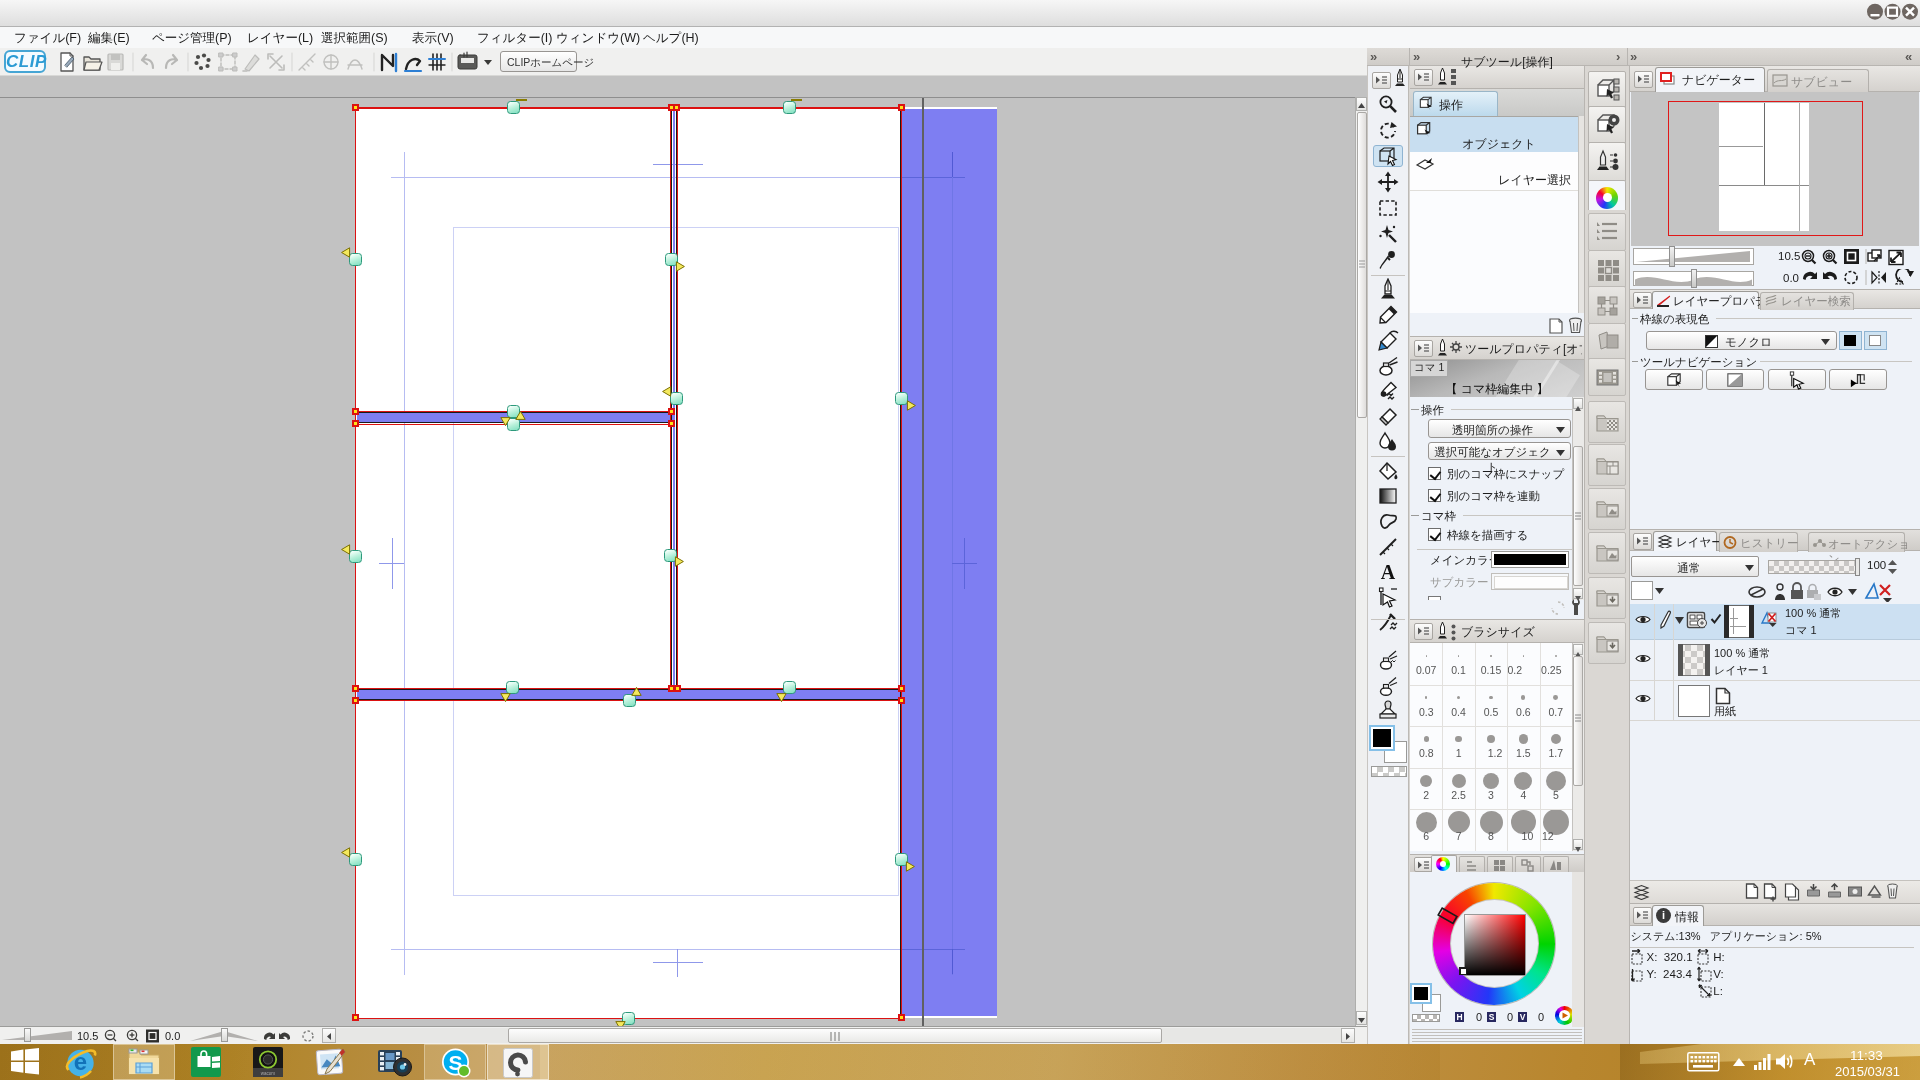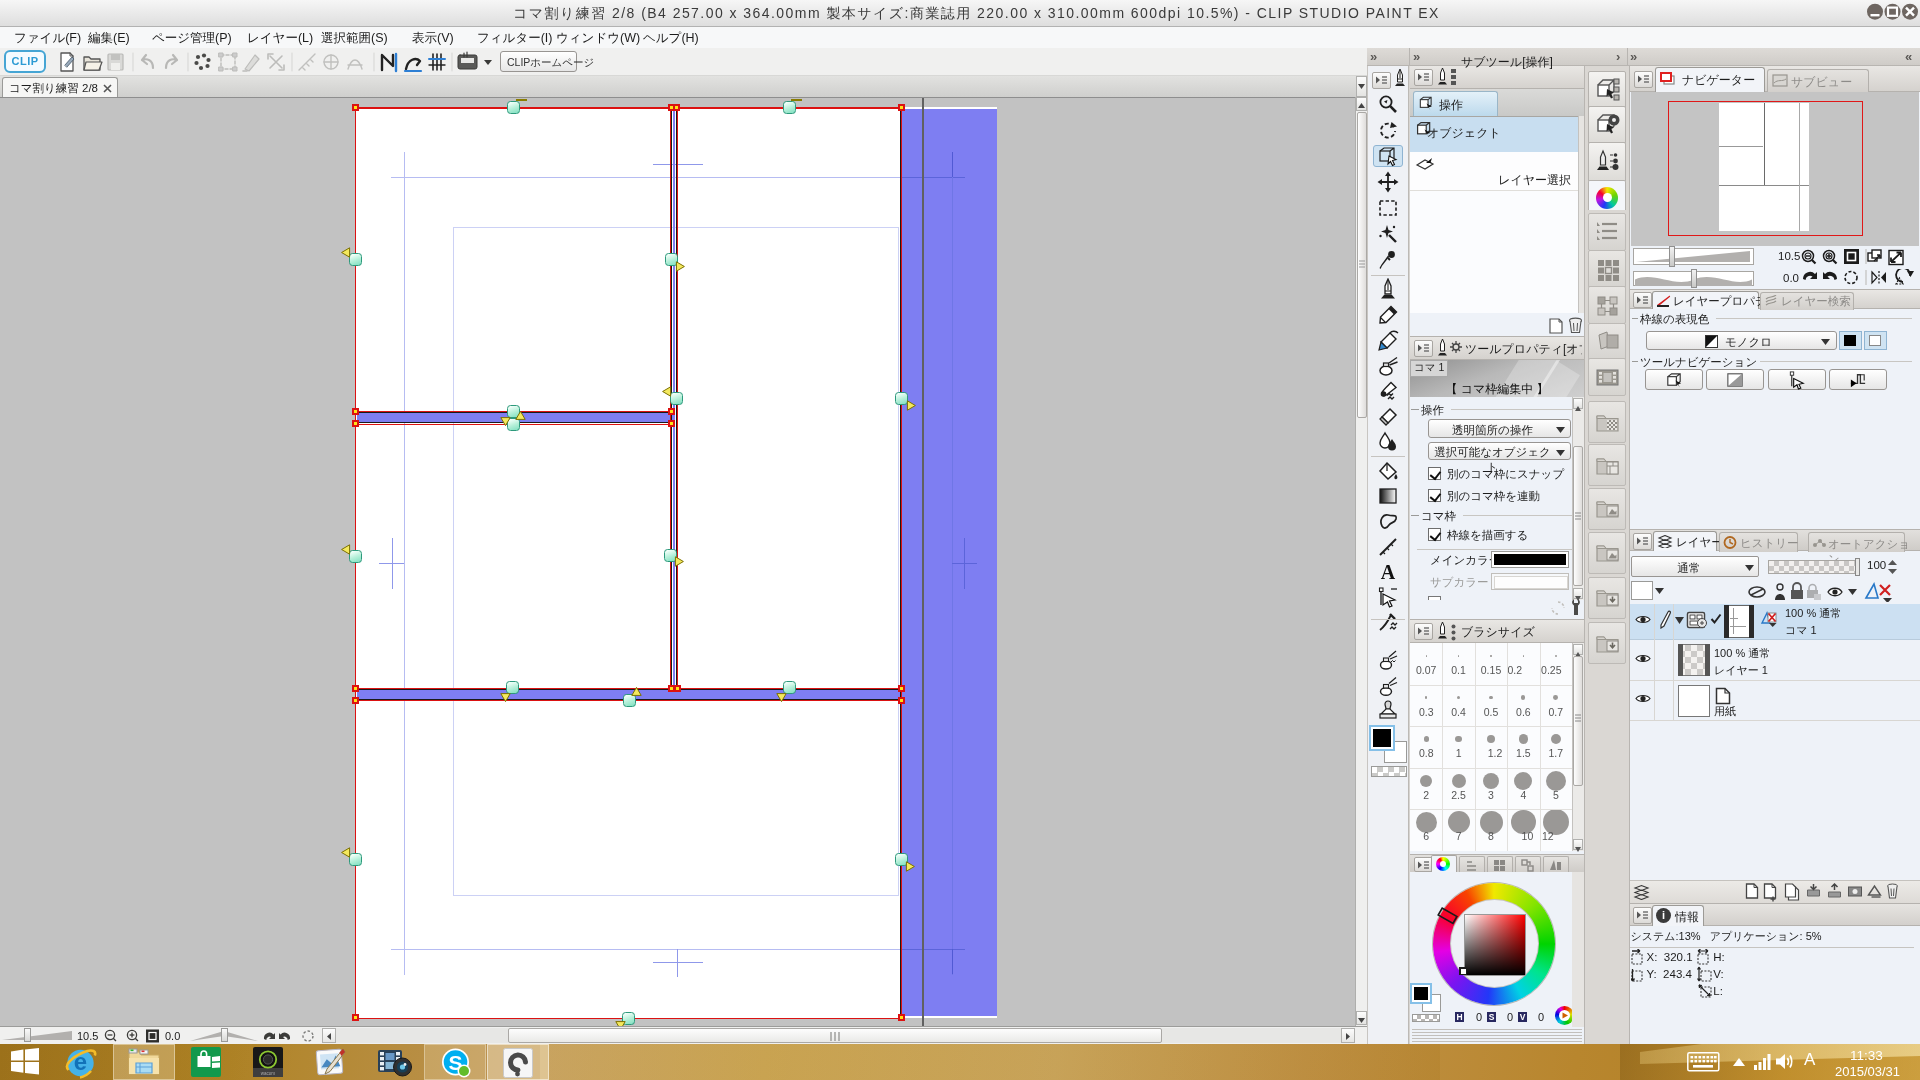--- a/index.html
+++ b/index.html
@@ -33,21 +33,20 @@
 <g id="triU">
           <path d="M5.5,1.4 L10.2,9.4 L0.8,9.4 Z" fill="#f4e95e" stroke="#7c7000" stroke-width="1"></path>
         </g>
 <g id="triD">
           <path d="M0.8,1.6 L10.2,1.6 L5.5,9.6 Z" fill="#f4e95e" stroke="#7c7000" stroke-width="1"></path>
         </g>
 </defs>
     </svg>
 
 <div class="a" style="left:0;top:0;width:1920px;height:27px;background:linear-gradient(#f6f6f6,#dedede);border-bottom:1px solid #b2b2b2;box-sizing:border-box">
-  <div class="a tx" style="left:513px;top:5px;font-size:14px;color:#3a3a3a;letter-spacing:1.45px">コマ割り練習 2/8 (B4 257.00 x 364.00mm 製本サイズ:商業誌用 220.00 x 310.00mm 600dpi 10.5%)  - CLIP STUDIO PAINT EX</div>
   <svg class="a" style="left:1866px;top:3px" width="60" height="18" viewBox="0 0 60 18">
     <circle cx="9" cy="8.7" r="8" fill="#6e6661"></circle>
         <rect x="4.5" y="11" width="9" height="2.4" fill="#fff"></rect>
     <circle cx="26.5" cy="8.7" r="8" fill="#6e6661"></circle>
         <rect x="22" y="4.6" width="9" height="8.2" fill="none" stroke="#fff" stroke-width="2.2"></rect>
     <circle cx="44" cy="8.7" r="8" fill="#6e6661"></circle>
         <path d="M40,4.7 L48,12.7 M48,4.7 L40,12.7" stroke="#fff" stroke-width="2.4"></path>
   </svg>
 </div>
 
@@ -58,21 +57,21 @@
   <div class="a tx" style="left:247px;top:3px;font-size:12.5px">レイヤー(L)</div>
   <div class="a tx" style="left:321px;top:3px;font-size:12.5px">選択範囲(S)</div>
   <div class="a tx" style="left:412px;top:3px;font-size:12.5px">表示(V)</div>
   <div class="a tx" style="left:477px;top:3px;font-size:12.5px">フィルター(I)</div>
   <div class="a tx" style="left:556px;top:3px;font-size:12.5px">ウィンドウ(W)</div>
   <div class="a tx" style="left:643px;top:3px;font-size:12.5px">ヘルプ(H)</div>
 </div>
 
 <div class="a" style="left:0;top:48px;width:1920px;height:28px;background:#f0f0ef;border-bottom:1px solid #d8d8d6;box-sizing:border-box" id="toolbar">
 
-  <div class="a" style="left:4px;top:2px;width:42px;height:23px;border:2px solid #45a5d4;border-radius:6px;background:#f4fbff;box-sizing:border-box;text-align:center;font-weight:bold;font-size:11px;line-height:19px;color:#2b9bd4;letter-spacing:0.5px">CLIP</div>
+  <div class="a" style="left:4px;top:2px;width:42px;height:23px;border:2px solid #45a5d4;border-radius:6px;background:#f4fbff;box-sizing:border-box;text-align:center;font-weight:bold;font-style:italic;font-size:17px;line-height:19px;color:#2b9bd4;letter-spacing:0.5px">CLIP</div>
   <svg class="ic" style="left:56px;top:3px" width="460" height="23" viewBox="0 0 460 23">
     <g stroke-linejoin="round" stroke-linecap="round">
     <line x1="-3" y1="2" x2="-3" y2="20" stroke="#d5d5d3"></line>
     <g transform="translate(1,0)">
             <path d="M4,2 L13,2 L16,5 L16,20 L4,20 Z" fill="#fff" stroke="#555" stroke-width="1.3"></path>
             <path d="M13,2 L13,5 L16,5" fill="none" stroke="#555"></path>
             <path d="M8,14 L15,6 L17,8 L10,16 Z" fill="#9ab" stroke="#456" stroke-width="0.8"></path>
           </g>
     <g transform="translate(25,0)">
             <path d="M3,6 L8,6 L10,8 L19,8 L19,19 L3,19 Z" fill="#e8e4da" stroke="#555" stroke-width="1.3"></path>
@@ -146,33 +145,20 @@
             <path d="M8,2 L8,6 M11,1 L11,6" stroke="#3a3a38" stroke-width="1.2"></path>
           </g>
     <path d="M428,9 L436,9 L432,14 Z" fill="#3a3a38"></path>
   </g>
       </svg>
   <div class="btn" style="left:500px;top:3px;width:77px;height:21px">
         <div class="a tx" style="left:6px;top:4px;font-size:10.5px;color:#333">CLIPホームページ</div>
       </div>
 </div>
 
-<div class="a" style="left:0;top:76px;width:1367px;height:21px;background:linear-gradient(#e2e2e0,#cfcfcd)">
-  <div class="a" style="left:2px;top:1px;width:116px;height:20px;background:#f6f6f5;border:1px solid #9a9a98;border-bottom:none;border-radius:3px 3px 0 0;box-sizing:border-box">
-    <div class="a tx" style="left:6px;top:3px;font-size:11.5px">コマ割り練習 2/8</div>
-    <svg class="a" style="left:100px;top:6px" width="9" height="9">
-          <path d="M1,1 L8,8 M8,1 L1,8" stroke="#555" stroke-width="1.6"></path>
-        </svg>
-  </div>
-  <div class="a" style="left:1356px;top:0px;width:11px;height:21px;background:linear-gradient(#fcfcfc,#e4e4e2);border:1px solid #b0b0ae;box-sizing:border-box">
-    <svg class="a" style="left:1px;top:7px" width="8" height="6">
-          <path d="M0,0 L7,0 L3.5,5 Z" fill="#444"></path>
-        </svg>
-  </div>
-</div>
 
 <div class="a" style="left:0;top:97px;width:1355px;height:929px;background:#c2c2c2;border-top:1px solid #8e8e8e;box-sizing:border-box;overflow:hidden" id="canvas">
 <div class="a" style="left:355.2px;top:9.4px;width:642px;height:910.6px;background:#fff"></div>
 <div class="a pur" style="left:902.3px;top:11.2px;width:94.9px;height:906.6px"></div>
 <div class="a" style="left:453.4px;top:129.3px;width:446px;height:669px;border:1px solid #ccd1f5;box-sizing:border-box;z-index:12"></div>
 <div class="a gd1" style="left:391px;top:78.9px;width:511px;height:1px"></div>
 <div class="a gd1" style="left:391px;top:851.4px;width:511px;height:1px"></div>
 <div class="a gd1" style="left:403.9px;top:54px;width:1px;height:822.6px"></div>
 <div class="a gd2" style="left:653px;top:66.4px;width:49.6px;height:1px"></div>
 <div class="a gd2" style="left:677.3px;top:52.2px;width:1px;height:26.8px"></div>
@@ -527,21 +513,21 @@
         <path d="M11,11 L18,15 L14,16 L16,20 Z" fill="#111"></path>
       </svg>
 <div class="a tx" style="left:72px;top:49px;font-size:12px">操作</div>
 <div class="a" style="left:43px;top:68px;width:174px;height:197px;background:#fbfcfe;border-top:1px solid #a8a6a2;box-sizing:border-box"></div>
 <div class="a" style="left:43px;top:69px;width:168px;height:35px;background:#c8def0"></div>
 <svg class="a" style="left:48px;top:72px" width="19" height="19" viewBox="0 0 22 22">
         <rect x="3" y="6" width="10" height="10" fill="#fff" stroke="#333" stroke-width="1.4"></rect>
         <path d="M3,6 L7,3 L17,3 L17,13 L13,16 M13,6 L17,3" fill="none" stroke="#333" stroke-width="1.4"></path>
         <path d="M11,11 L18,15 L14,16 L16,20 Z" fill="#111"></path>
       </svg>
-<div class="a tx" style="left:60px;top:77px;width:144px;text-align:left;font-size:12px">オブジェクト</div>
+<div class="a tx" style="left:60px;top:88px;width:144px;text-align:center;font-size:12px">オブジェクト</div>
 <div class="a" style="left:43px;top:104px;width:168px;height:38px;background:#fdfdfe;border-bottom:1px solid #e0deda"></div>
 <svg class="a" style="left:48px;top:108px" width="20" height="18" viewBox="0 0 20 18">
         <path d="M2,9 L10,4 L18,8 L10,13 Z" fill="#fff" stroke="#333" stroke-width="1.2"></path>
         <path d="M11,7 L17,2 L15.5,6.5 L17,7 Z" fill="#111"></path>
       </svg>
 <div class="a tx" style="left:60px;top:124px;width:144px;text-align:right;font-size:12px">レイヤー選択</div>
 <div class="a" style="left:211px;top:68px;width:6px;height:197px;background:#e6e4e1;border-left:1px solid #c4c2bf;box-sizing:border-box"></div>
 <svg class="a" style="left:182px;top:270px" width="14" height="16" viewBox="0 0 14 16">
         <path d="M1,1 L10,1 L13,4 L13,15 L1,15 Z" fill="#fff" stroke="#555" stroke-width="1.2"></path>
         <path d="M10,1 L10,4 L13,4" fill="none" stroke="#555"></path>

